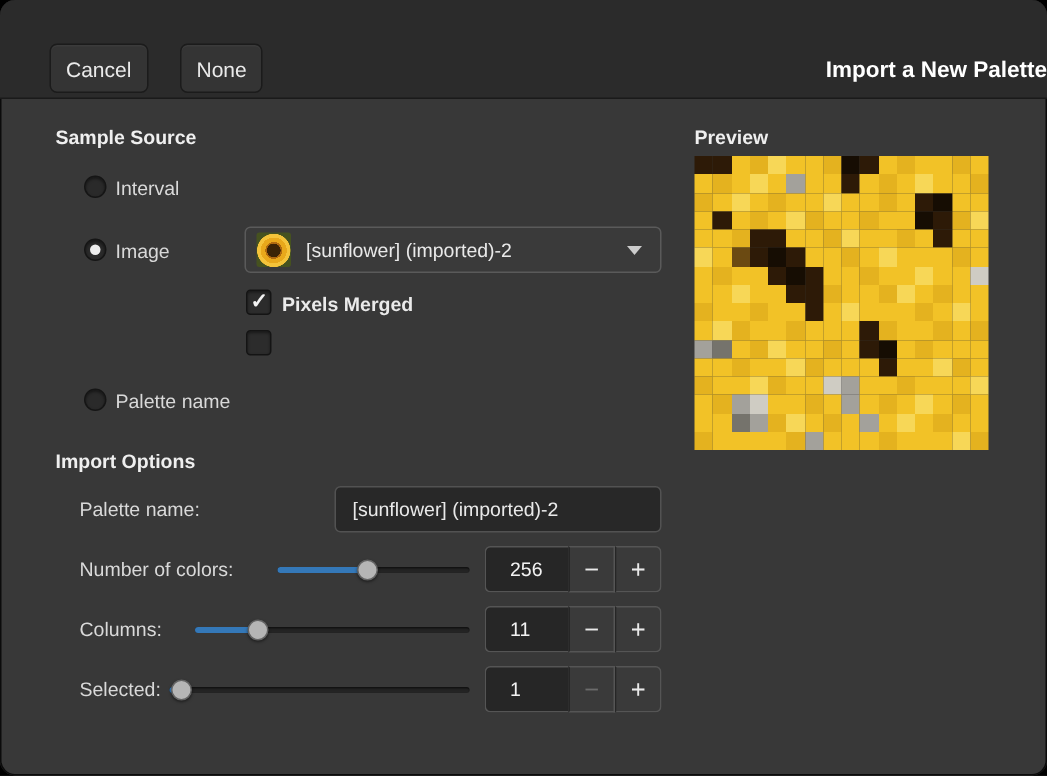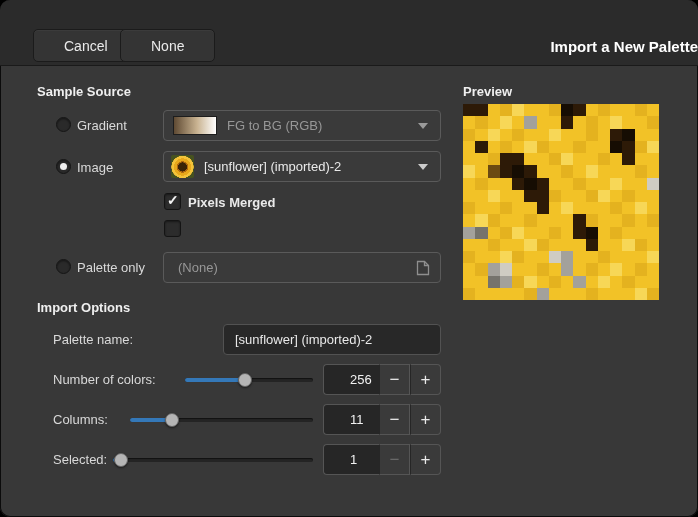--- a/index.html
+++ b/index.html
@@ -2,21 +2,21 @@
 <html><head>
 <meta charset="utf-8">
 <style>
   * { box-sizing: border-box; margin: 0; padding: 0; }
   html,body { width:698px; height:517px; background:#000; font-family:"Liberation Sans", sans-serif; }
   .window { position:absolute; left:0; top:0; width:698px; height:517px; background:#383838; border-radius:10px; overflow:hidden; box-shadow: inset 0 0 0 1px #0b0b0b; }
 
   
   .titlebar { position:absolute; left:0; top:0; right:0; height:66px; background:#2b2b2b; border-bottom:1px solid #1a1a1a; }
   .dialog-title { position:absolute; top:38px; left:0; width:100%; text-align:right; color:#ffffff; font-weight:bold; font-size:15px; }
-  .tb-btn { position:absolute; top:29px; height:33px; background:#343434; border:1px solid #1b1b1b; border-radius:5px; color:#eaeaea; font-size:14px; padding:0 30px; font-family:inherit; cursor:default; box-shadow: inset 0 1px 0 rgba(255,255,255,0.04); }
+  .tb-btn { position:absolute; top:29px; height:33px; background:#343434; border:1px solid #1b1b1b; border-radius:5px; color:#eaeaea; font-size:14px; padding:0 10px; font-family:inherit; cursor:default; box-shadow: inset 0 1px 0 rgba(255,255,255,0.04); }
   .btn-cancel { left:33px; }
   .btn-help { left:120px; }
   .btn-import { right:35px; border-color:#a9a9a9; }
 
   .heading { position:absolute; color:#efefef; font-weight:bold; font-size:13px; }
   .label { position:absolute; color:#d9d9d9; font-size:13px; }
   .label.bold { font-weight:bold; color:#eaeaea; }
 
   
   .radio { position:absolute; width:15px; height:15px; border-radius:50%; background:#2a2a2a; border:1px solid #151515; box-shadow: inset 0 1px 2px rgba(0,0,0,.5); }
@@ -36,21 +36,21 @@
   .entry { position:absolute; background:#282828; border:1px solid #525252; border-radius:4px; color:#e9e9e9; font-size:13px; padding:0 11px; font-family:inherit; outline:none; }
 
   
   .slider { position:absolute; height:16px; }
   .slider .track { position:absolute; left:0; right:0; top:6px; height:4px; background:#242424; border-radius:2px; box-shadow: inset 0 1px 1px rgba(0,0,0,.55); }
   .slider .fill { position:absolute; left:0; top:6px; height:4px; background:#3478b8; border-radius:2px; }
   .slider .thumb { position:absolute; top:1px; width:14px; height:14px; border-radius:50%; background:#b5b5b5; border:1px solid #636363; box-shadow: 0 1px 2px rgba(0,0,0,.5); }
 
   
   .spin { position:absolute; left:323px; width:118px; height:31px; display:flex; }
-  .spin-value { width:56px; background:#262626; border:1px solid #555555; border-right:none; border-radius:4px 0 0 4px; color:#f2f2f2; font-size:13px; display:flex; align-items:center; padding-left:26px; }
+  .spin-value { width:56px; background:#262626; border:1px solid #555555; border-right:none; border-radius:4px 0 0 4px; color:#f2f2f2; font-size:13px; display:flex; align-items:center; padding-left:16px; }
   .spin-btn { width:31px; background:#3a3a3a; border:1px solid #555555; border-left:1px solid #262626; color:#e9e9e9; font-size:17px; display:flex; align-items:center; justify-content:center; font-family:inherit; padding:0; }
   .spin-btn.plus { border-radius:0 4px 4px 0; }
   .spin-btn.disabled { color:#6b6b6b; }
 
   
   .preview-grid { position:absolute; left:463px; top:104px; width:196px; height:196px; display:grid; }
   .preview-grid .cell { width:100%; height:100%; }
 </style>
 </head>
 <body>
@@ -59,51 +59,37 @@
 
   <div class="titlebar">
     <button class="tb-btn btn-cancel">Cancel</button>
     <button class="tb-btn btn-help">None</button>
     <div class="dialog-title">Import a New Palette</div>
   </div>
 
   <div class="heading" style="left:37px; top:84px;">Sample Source</div>
 
   <div class="radio" style="left:56px; top:117px;"></div>
-  <div class="label" style="left:77px; top:118px;">Gradient</div>
-  <div class="combo" style="top:110px;">
-    <div class="gradient-swatch" style="background: linear-gradient(90deg, rgb(95, 74, 51), rgb(201, 179, 145) 55%, rgb(255, 255, 255));"></div>
-    <span class="combo-text dim">FG to BG (RGB)</span>
-    <span class="chevron dim"></span>
-  </div>
+  <div class="label" style="left:77px; top:118px;">Interval</div>
 
   <div class="radio selected" style="left:56px; top:159px;"></div>
   <div class="label" style="left:77px; top:160px;">Image</div>
   <div class="combo" style="top:151px;">
     <div class="sunflower"></div>
     <span class="combo-text">[sunflower] (imported)-2</span>
     <span class="chevron"></span>
   </div>
 
   <div class="checkbox checked" style="left:164px; top:193px;"></div>
   <div class="label bold" style="left:188px; top:195px;">Pixels Merged</div>
 
   <div class="checkbox" style="left:164px; top:220px;"></div>
 
   <div class="radio" style="left:56px; top:259px;"></div>
-  <div class="label" style="left:77px; top:260px;">Palette only</div>
-  <div class="combo" style="top:252px;">
-    <span class="combo-text dim" style="margin-left:14px;">(None)</span>
-    <span style="margin-left:auto; margin-right:10px; display:flex;">
-      <svg width="14" height="16" viewBox="0 0 14 16">
-          <path d="M1.5 1.5 h7 l4 4 v9 h-11 z" fill="none" stroke="#8f8f8f" stroke-width="1.3"></path>
-          <path d="M8.5 1.5 v4 h4" fill="none" stroke="#8f8f8f" stroke-width="1.3"></path>
-        </svg>
-    </span>
-  </div>
+  <div class="label" style="left:77px; top:260px;">Palette name</div>
 
   <div class="heading" style="left:37px; top:300px;">Import Options</div>
 
   <div class="label" style="left:53px; top:332px;">Palette name:</div>
   <input class="entry" style="left: 223px; top: 324px; width: 218px; height: 31px;" value="[sunflower] (imported)-2">
 
   <div class="label" style="left:53px; top:372px;">Number of colors:</div>
   <div class="slider" style="left:185px; top:372px; width:128px;">
     <div class="track"></div>
     <div class="fill" style="width: 47%; background: rgb(52, 120, 184);"></div>

